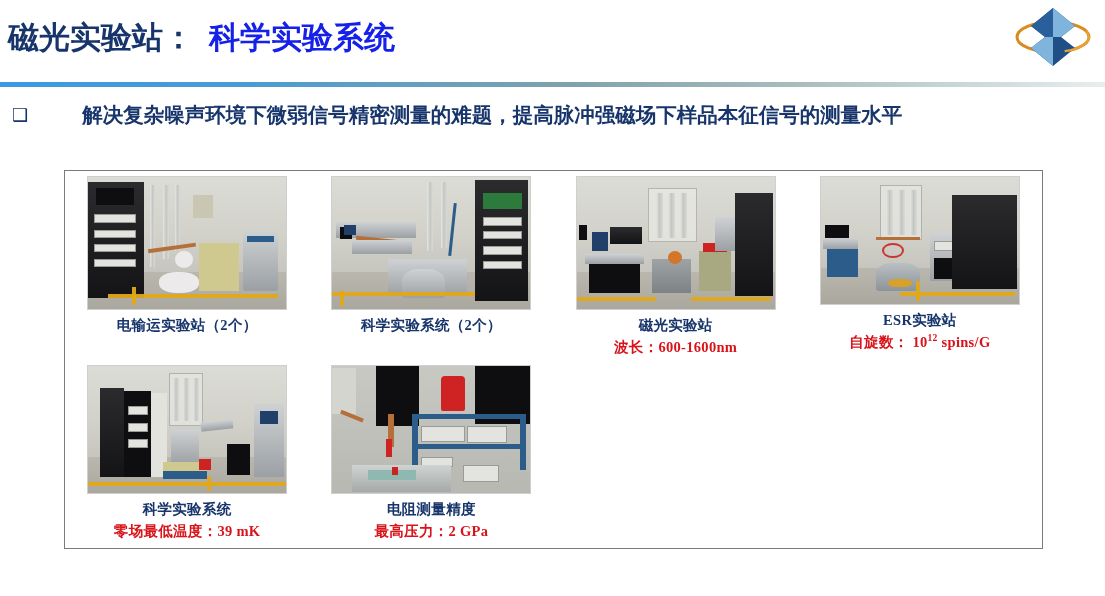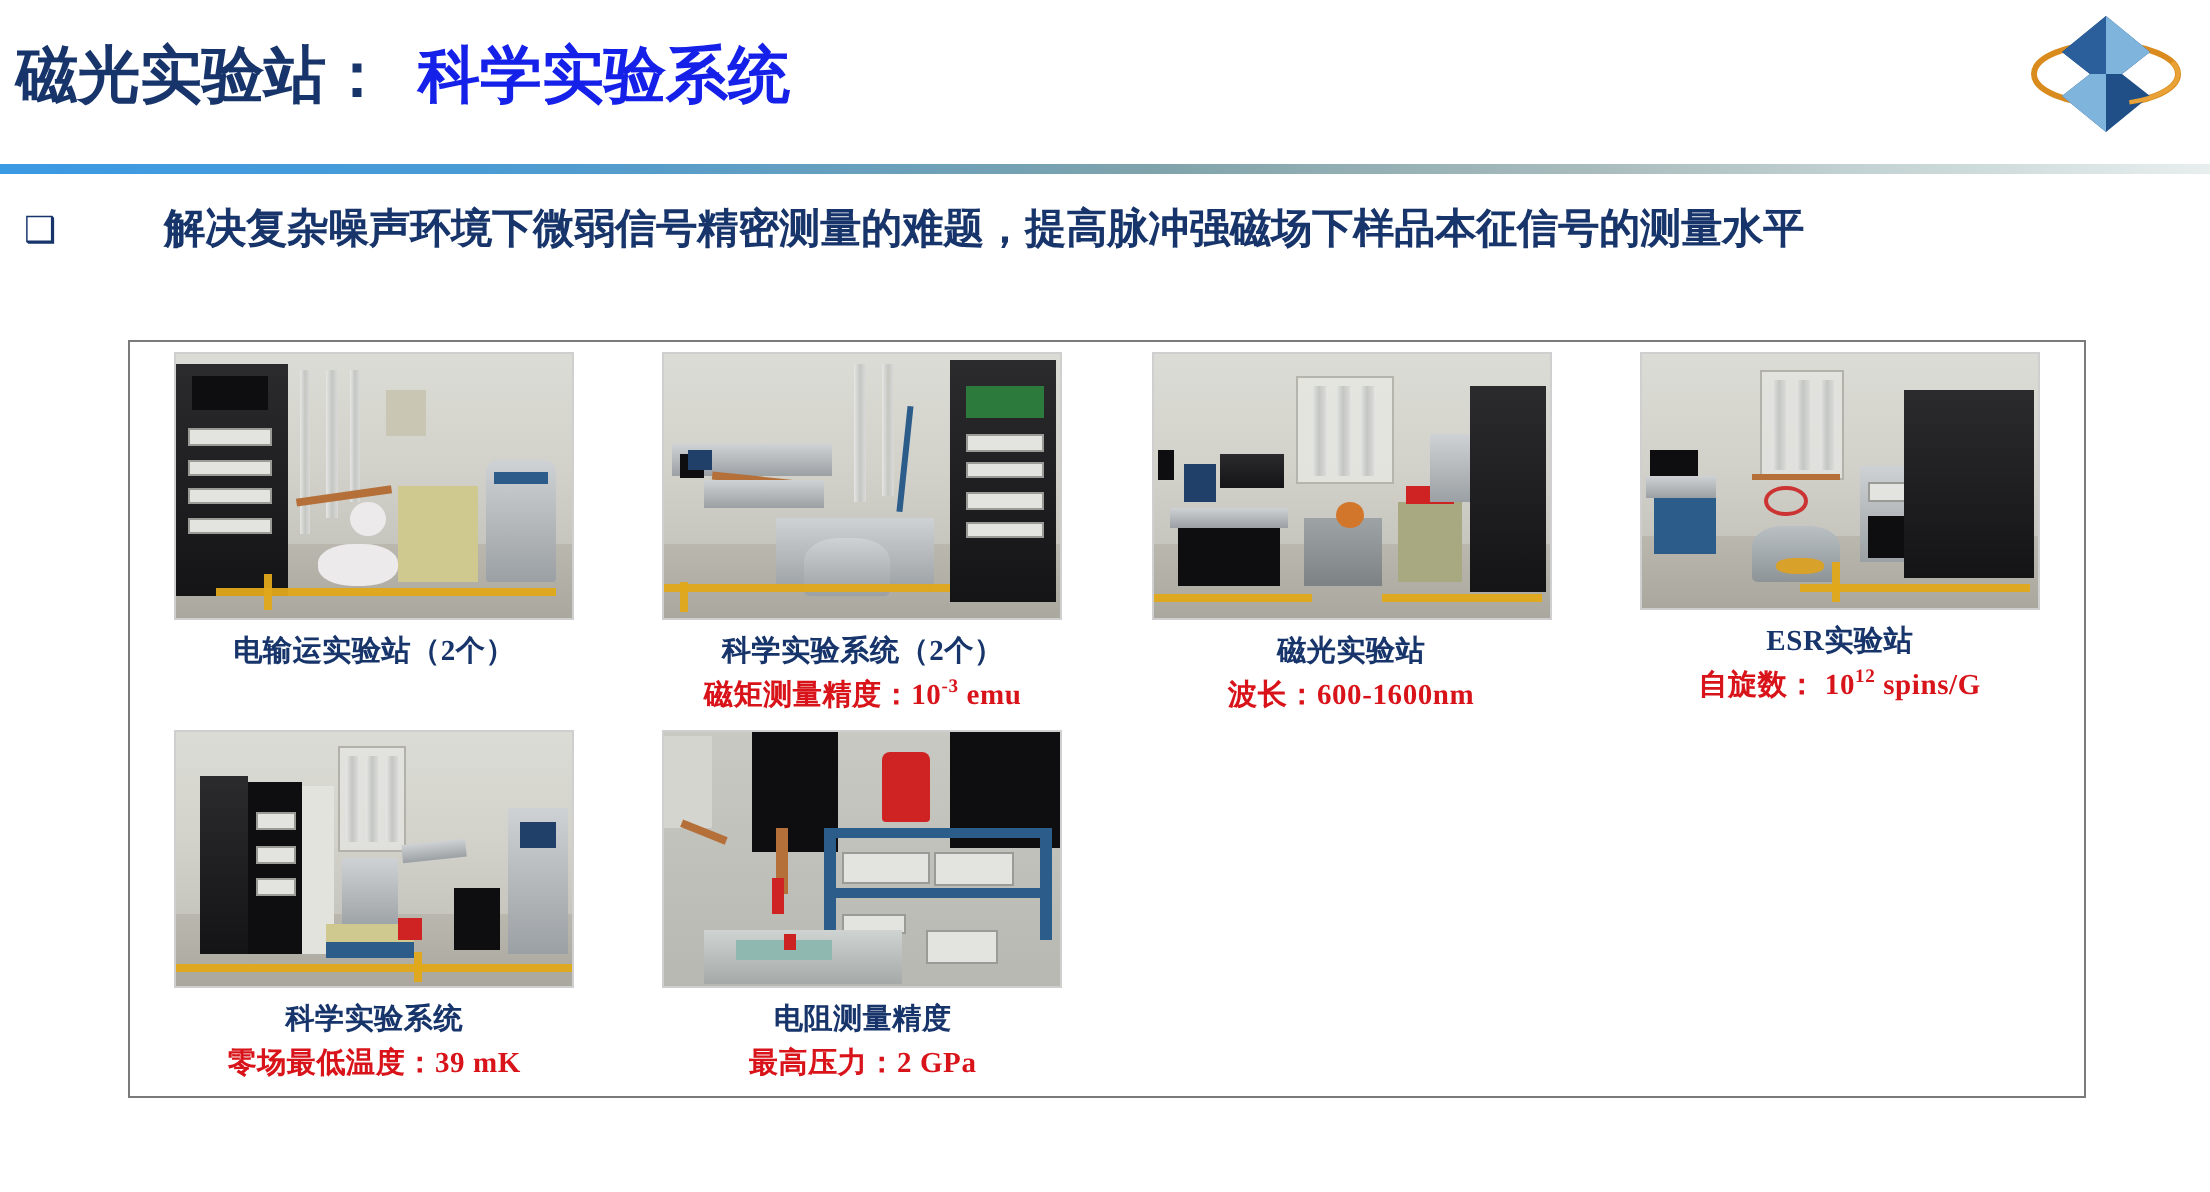--- a/index.html
+++ b/index.html
@@ -247,21 +247,20 @@
           <div class="instr" style="left:76%;top:30%;width:20%;height:7%"></div>
           <div class="instr" style="left:76%;top:41%;width:20%;height:6%"></div>
           <div class="instr" style="left:76%;top:52%;width:20%;height:7%"></div>
           <div class="instr" style="left:76%;top:64%;width:20%;height:6%"></div>
           <div class="bluebar" style="left:60%;top:20%;width:1.6%;height:40%;transform:rotate(6deg)"></div>
           <div class="floorline" style="left:0;bottom:10%;width:72%"></div>
           <div class="floorline" style="left:4%;bottom:2%;width:4px;height:12%"></div>
         </div>
       </div>
       <div class="cap-name">科学实验系统（2个）</div>
-      <div class="cap-spec"><span>磁矩测量精度：</span><span>10</span><sup>-3</sup><span> emu</span></div>
     </div>
 
     <div class="cell row1">
       <div class="photo">
         <div class="scene">
           <div class="wall"></div>
           <div class="floor"></div>
           <div class="steel" style="left:36%;top:8%;width:24%;height:40%;background:rgba(230,230,226,.85);border:1px solid #b5b5ae"></div>
           <div class="tube" style="left:40%;top:12%;width:3.5%;height:34%"></div>
           <div class="tube" style="left:46%;top:12%;width:3.5%;height:34%"></div>

